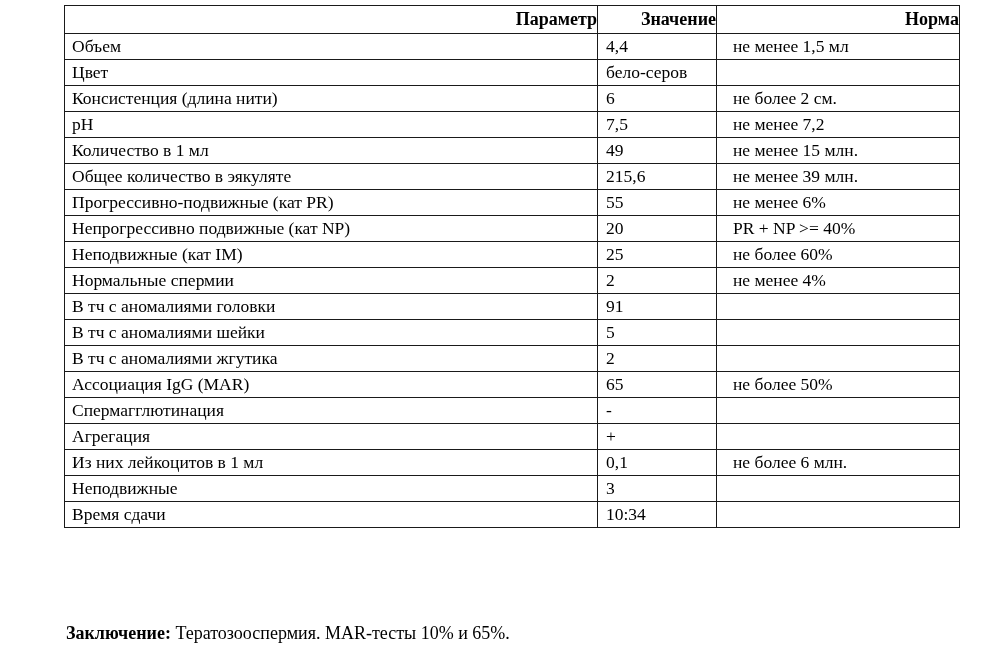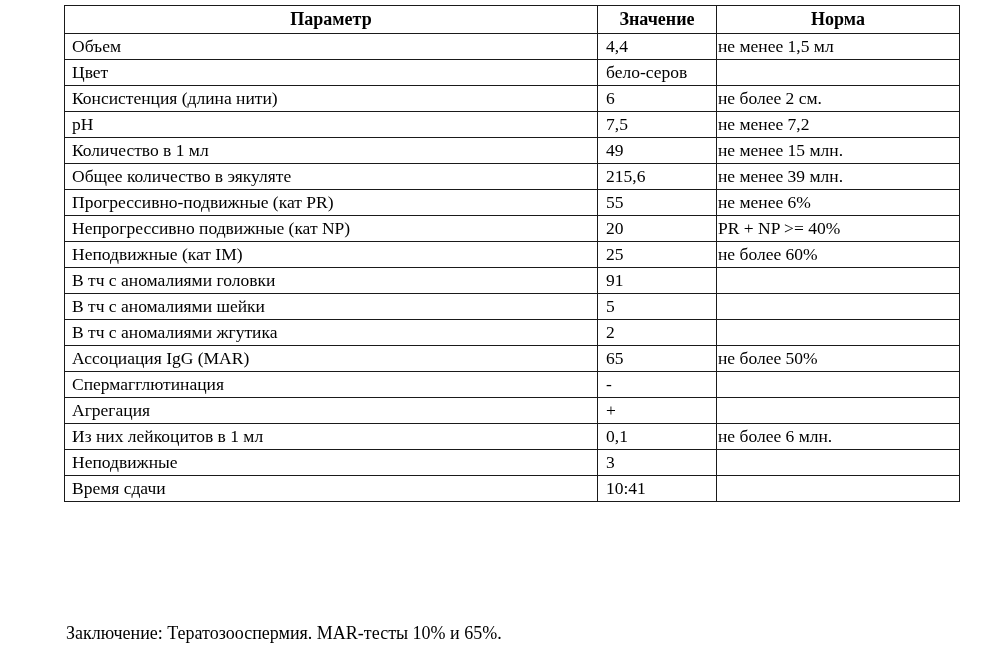--- a/index.html
+++ b/index.html
@@ -51,46 +51,46 @@
     font-size: 17.5px;
     vertical-align: middle;
     white-space: nowrap;
     overflow: hidden;
     text-align: left;
     background: #ffffff;
   }
 
   #result-table thead th {
     font-weight: bold;
-    text-align: center;
+    text-align: right;
     padding-left: 0;
     height: 27px;
     line-height: 27px;
     font-size: 18px;
   }
 
   #result-table td.cell-norm {
-    padding-left: 1px;
+    padding-left: 16px;
   }
 
   #result-table td.cell-value {
     padding-left: 8px;
   }
 
   
   #conclusion-line {
     position: absolute;
     left: 66px;
     top: 622px;
     font-size: 18px;
     line-height: 22px;
     white-space: nowrap;
   }
   #conclusion-label {
-    font-weight: normal;
+    font-weight: bold;
   }
   #conclusion-text {
     font-weight: normal;
   }
 </style>
 </head>
 <body>
 
 <div id="doc-sheet">
 
@@ -148,20 +148,25 @@
           <td class="cell-param">Непрогрессивно подвижные (кат NP)</td>
           <td class="cell-value">20</td>
           <td class="cell-norm">PR + NP &gt;= 40%</td>
         </tr>
         <tr>
           <td class="cell-param">Неподвижные (кат IM)</td>
           <td class="cell-value">25</td>
           <td class="cell-norm">не более 60%</td>
         </tr>
         <tr>
+          <td class="cell-param">Нормальные спермии</td>
+          <td class="cell-value">2</td>
+          <td class="cell-norm">не менее 4%</td>
+        </tr>
+        <tr>
           <td class="cell-param">В тч с аномалиями головки</td>
           <td class="cell-value">91</td>
           <td class="cell-norm"></td>
         </tr>
         <tr>
           <td class="cell-param">В тч с аномалиями шейки</td>
           <td class="cell-value">5</td>
           <td class="cell-norm"></td>
         </tr>
         <tr>
@@ -189,21 +194,21 @@
           <td class="cell-value">0,1</td>
           <td class="cell-norm">не более 6 млн.</td>
         </tr>
         <tr>
           <td class="cell-param">Неподвижные</td>
           <td class="cell-value">3</td>
           <td class="cell-norm"></td>
         </tr>
         <tr>
           <td class="cell-param">Время сдачи</td>
-          <td class="cell-value">10:41</td>
+          <td class="cell-value">10:34</td>
           <td class="cell-norm"></td>
         </tr>
       </tbody>
   </table>
 
   <div id="conclusion-line">
     <span id="conclusion-label">Заключение:</span>
     <span id="conclusion-text">Тератозооспермия. MAR-тесты 10% и 65%.</span>
   </div>
 

